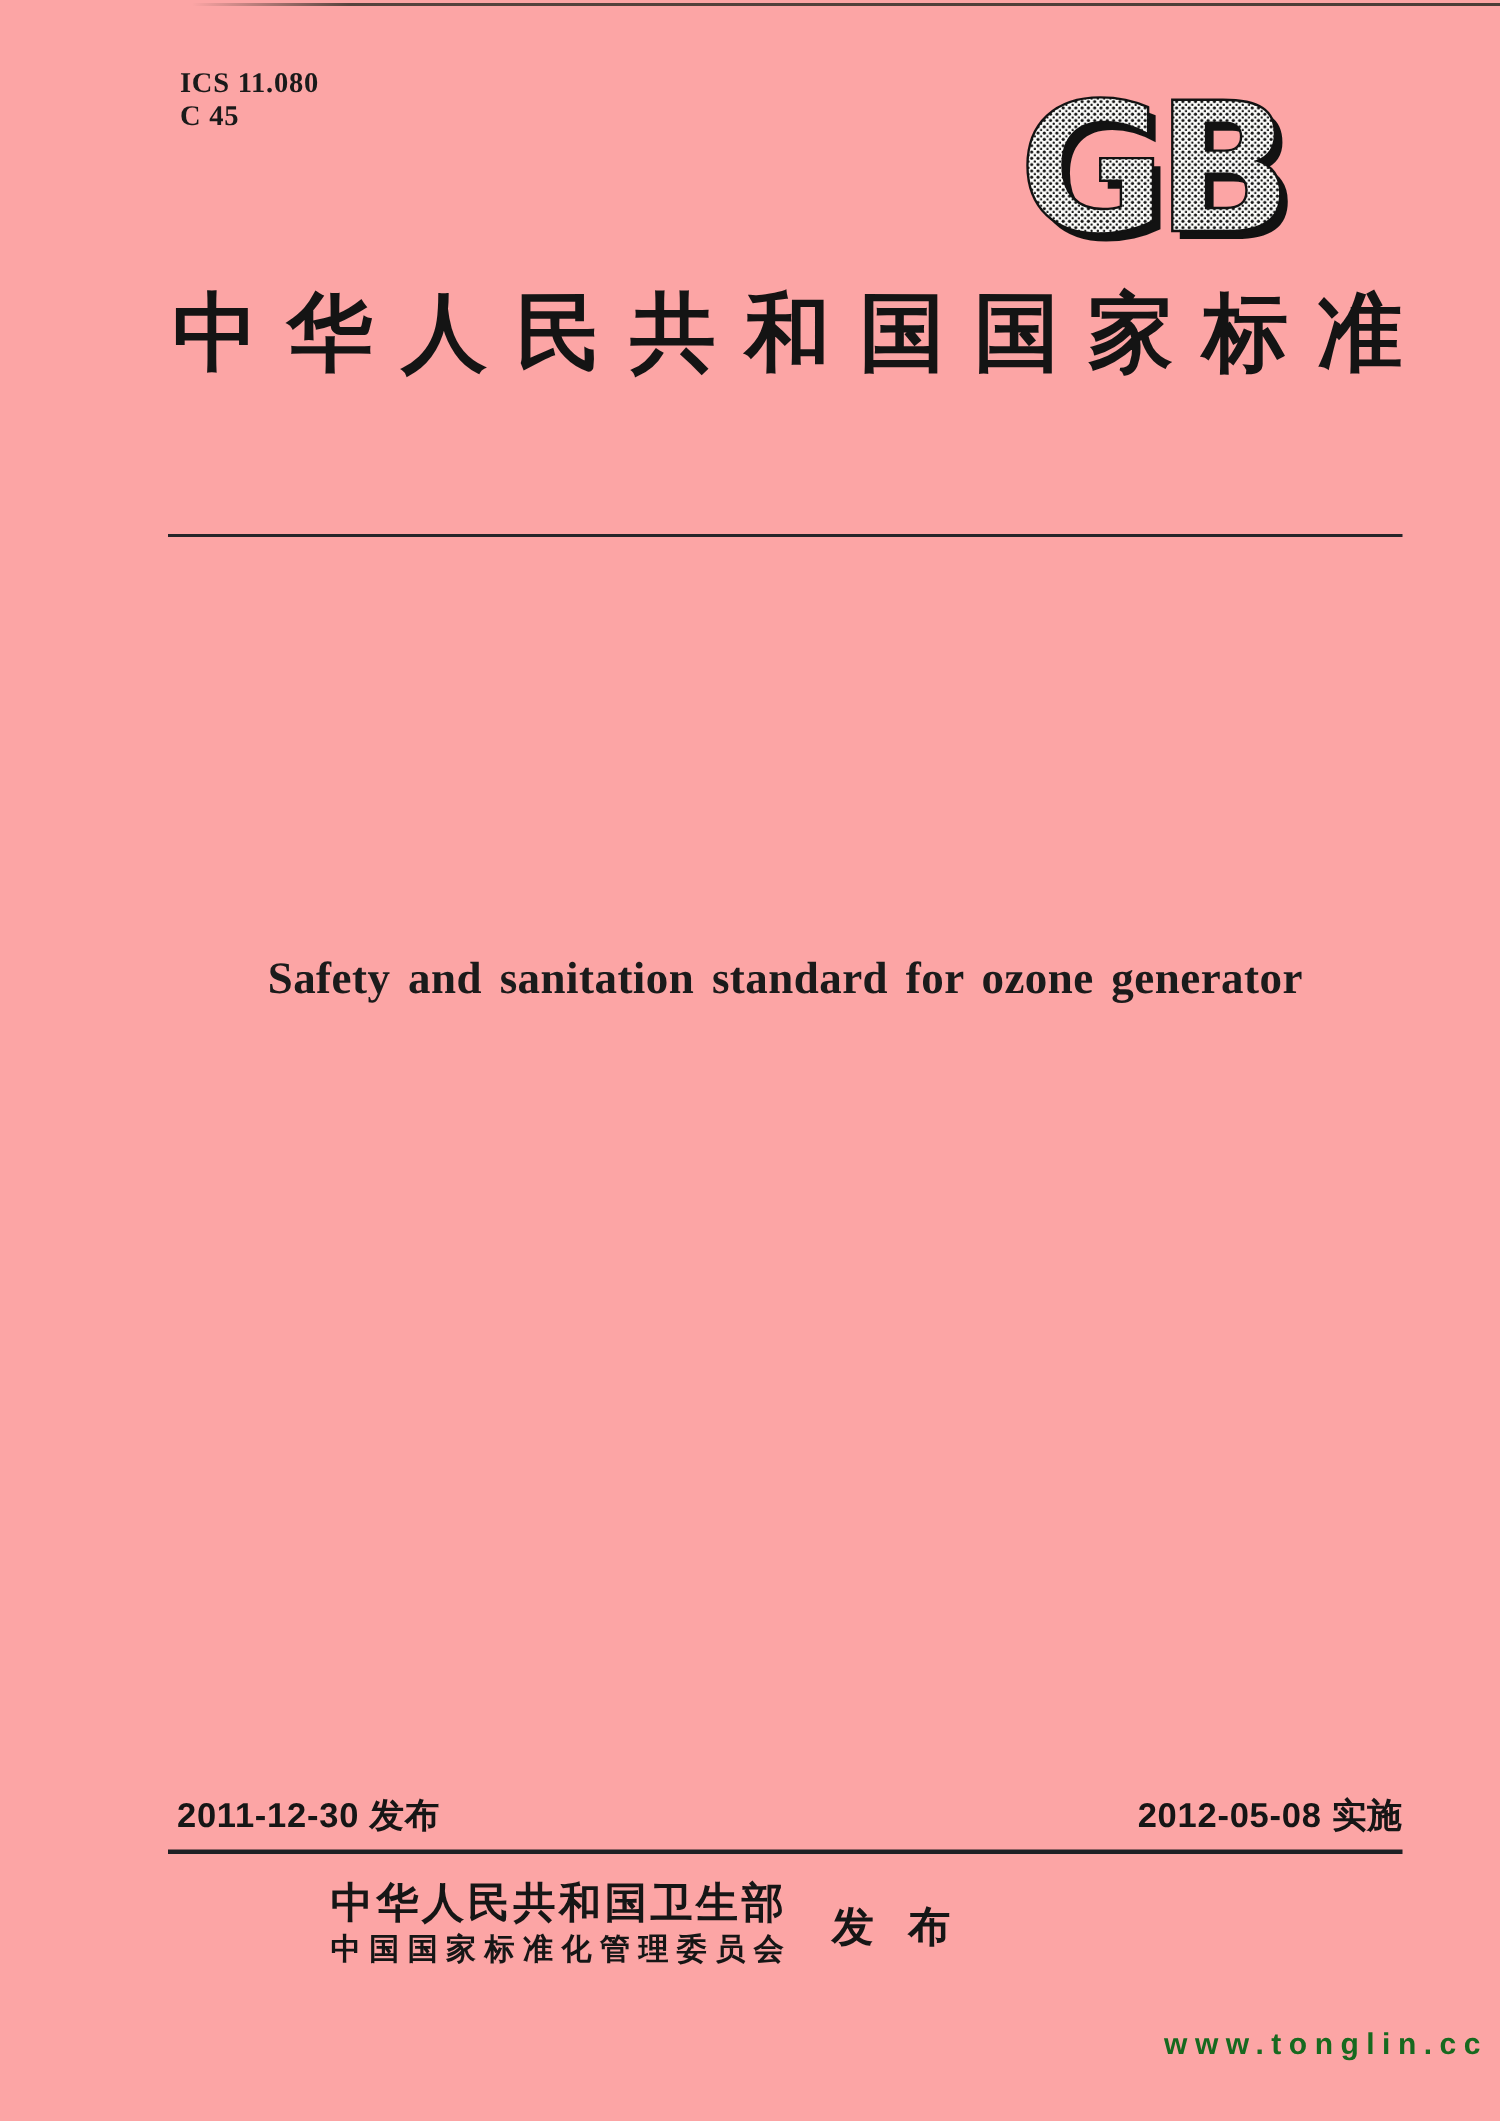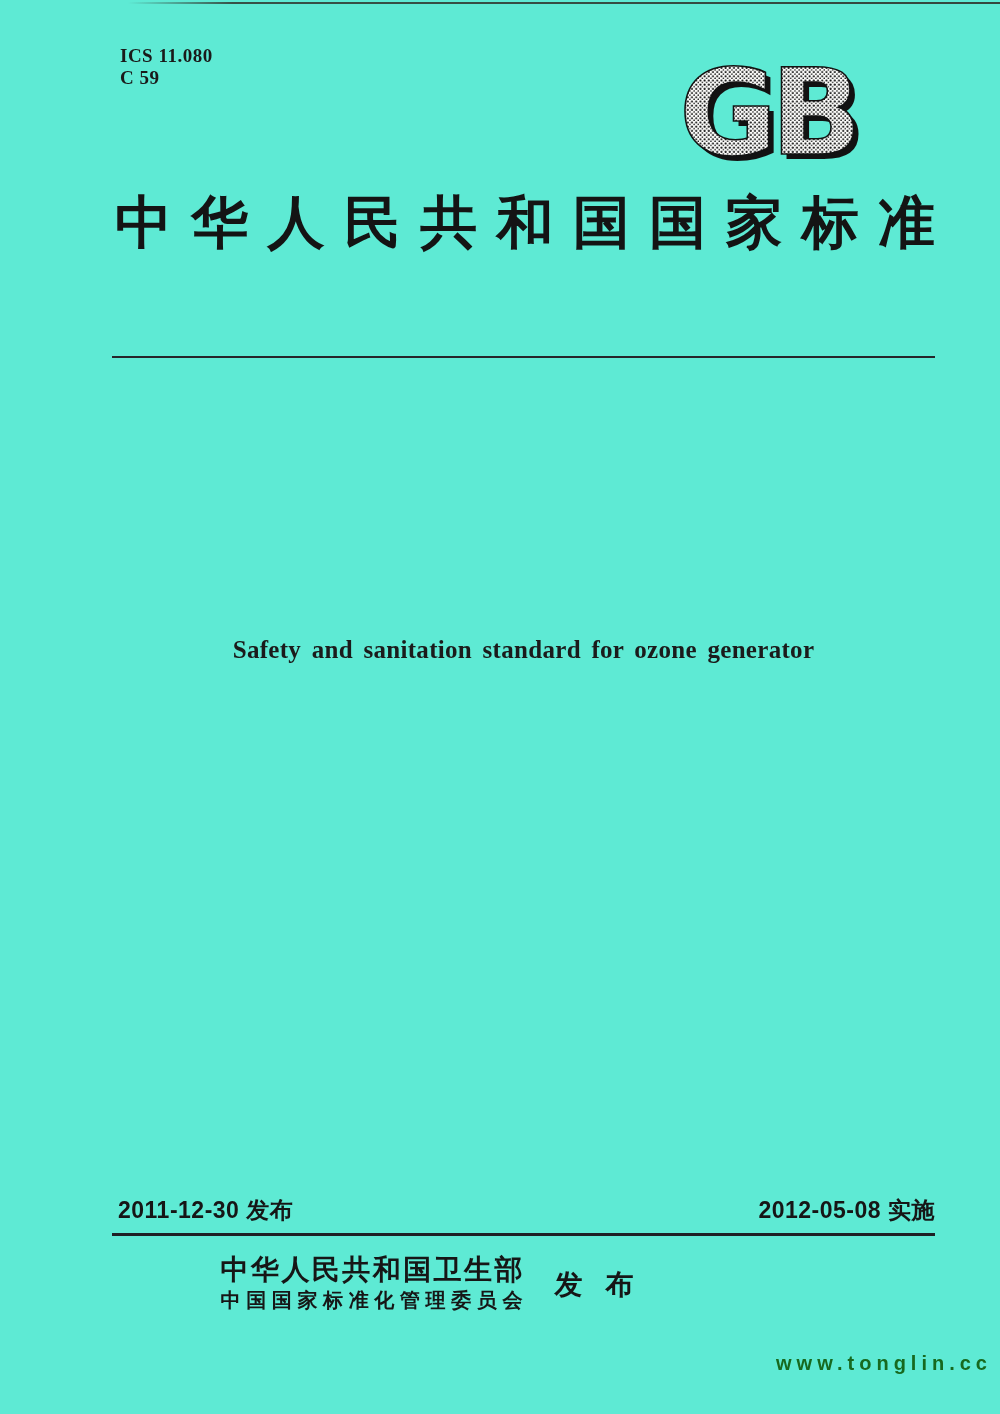--- a/index.html
+++ b/index.html
@@ -49,21 +49,21 @@
     text-align:center;
     font-family:"Liberation Sans","DejaVu Sans",sans-serif;
     font-weight:700;font-size:47px;letter-spacing:3px;
     color:#151515;
     transform:translateX(16px);
   }
   .title-en{
     position:absolute;left:112px;top:636px;width:823px;
     text-align:center;
     font-family:"Liberation Serif", serif;
-    font-weight:bold;font-size:25px;letter-spacing:.3px;word-spacing:4px;
+    font-weight:bold;font-size:30px;letter-spacing:.3px;word-spacing:4px;
     color:#1b1b1b;
   }
   .dates-row{
     position:absolute;left:118px;top:1195px;width:817px;
     display:flex;justify-content:space-between;
     font-family:"Liberation Sans","DejaVu Sans",sans-serif;
     font-weight:700;font-size:23px;letter-spacing:.5px;
     color:#161616;
   }
   .rule-thick{
@@ -96,27 +96,27 @@
   }
   .watermark{
     position:absolute;right:8px;top:1352px;
     font-family:"Liberation Sans","DejaVu Sans",sans-serif;
     font-weight:700;font-size:20px;letter-spacing:5px;
   }
 </style>
 </head>
 <body style="color: rgb(26, 26, 26);">
 
-<div class="page" style="background: #5eead4;">
+<div class="page" style="background: #fca5a5;">
 
   <div class="scan-edge"></div>
 
   <div class="ics">
     <div>ICS 11.080</div>
-    <div>C 59</div>
+    <div>C 45</div>
   </div>
 
   <svg class="gb-logo" width="205" height="108" viewBox="0 0 205 108">
     <defs>
       <pattern id="halftone" width="4.2" height="4.2" patternUnits="userSpaceOnUse">
         <rect width="4.2" height="4.2" fill="#fdfdfb"></rect>
         <circle cx="1.4" cy="1.4" r="1.05" fill="#141414"></circle>
         <circle cx="3.5" cy="3.5" r="0.8" fill="#141414"></circle>
       </pattern>
     </defs>

